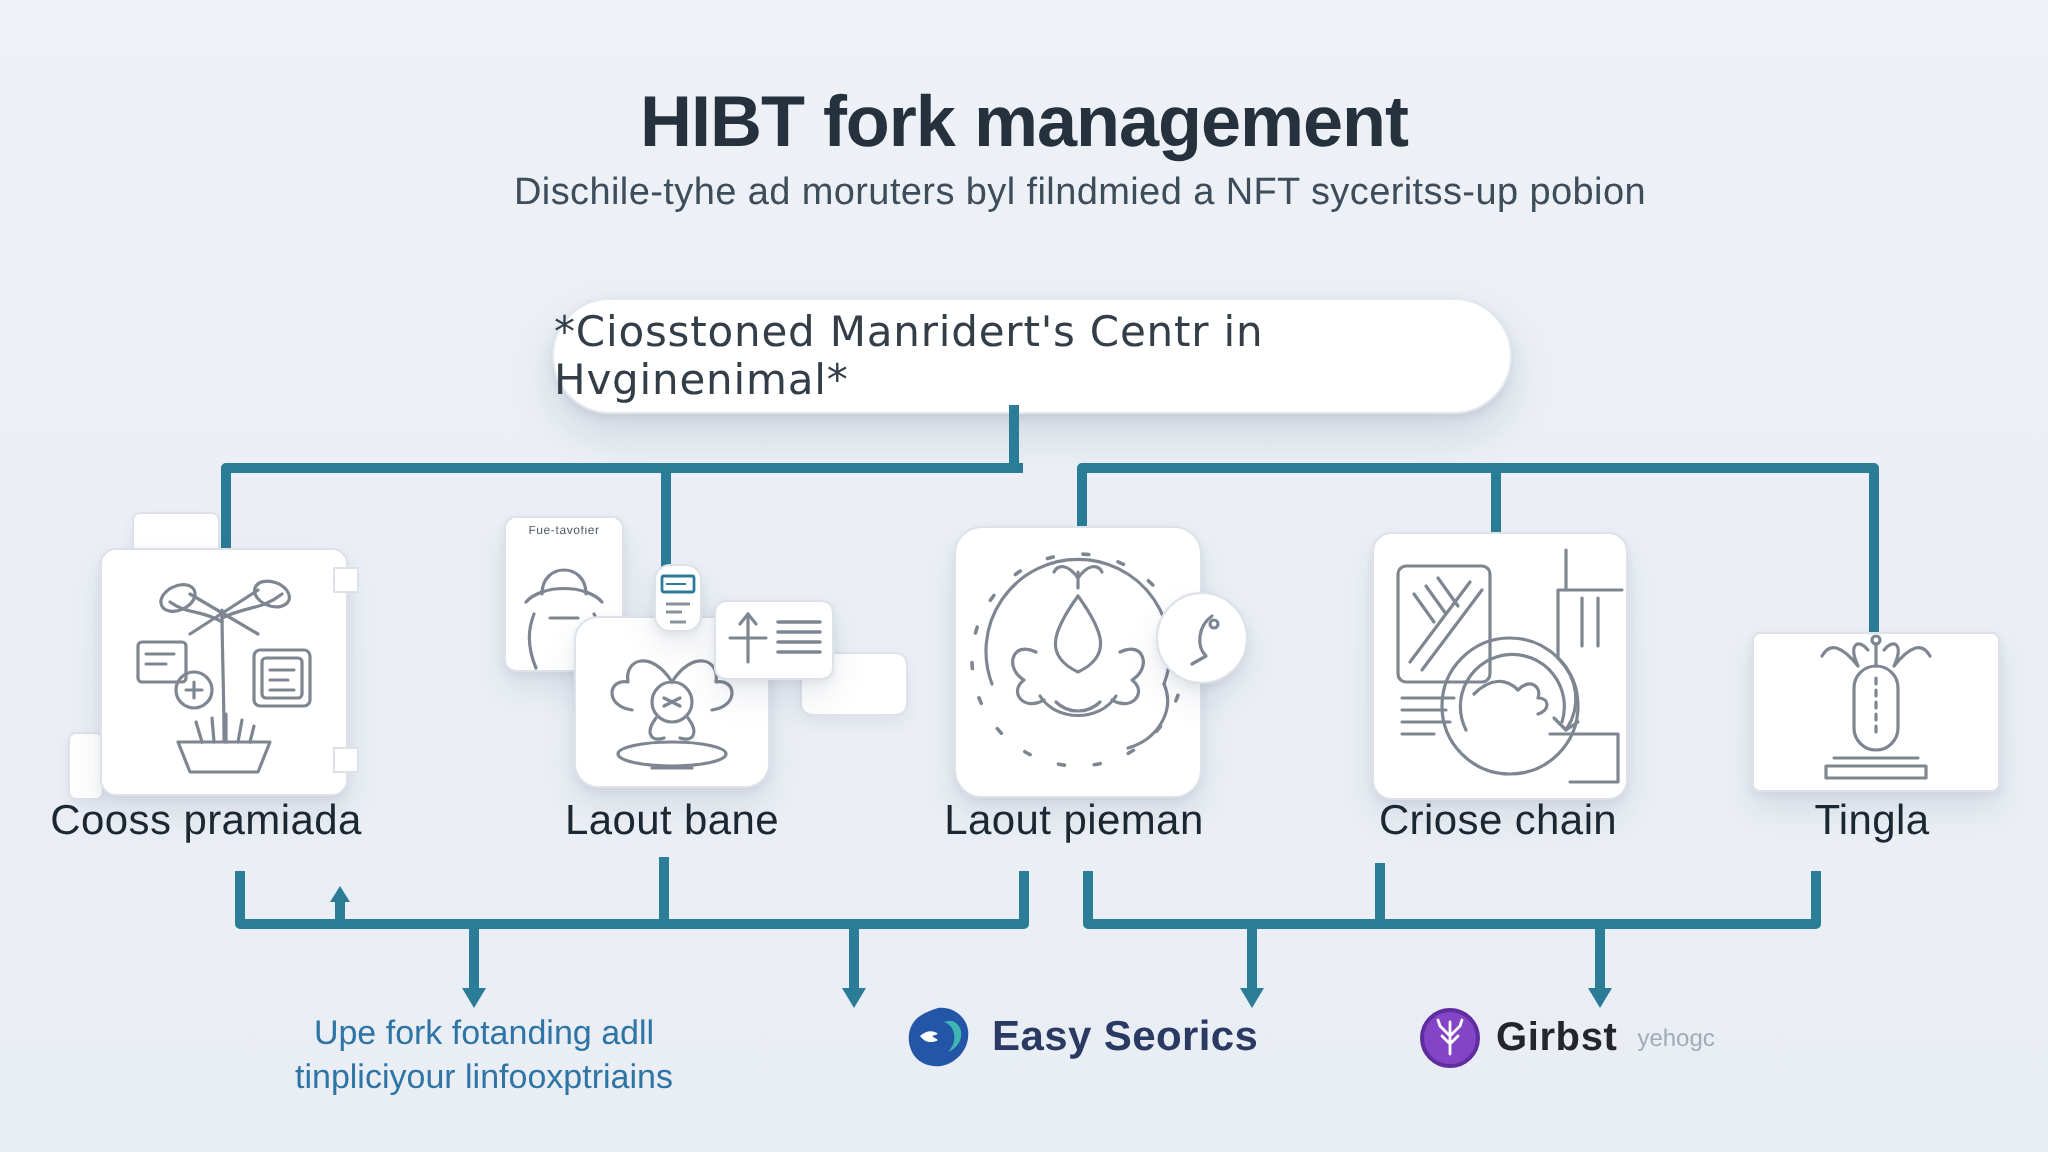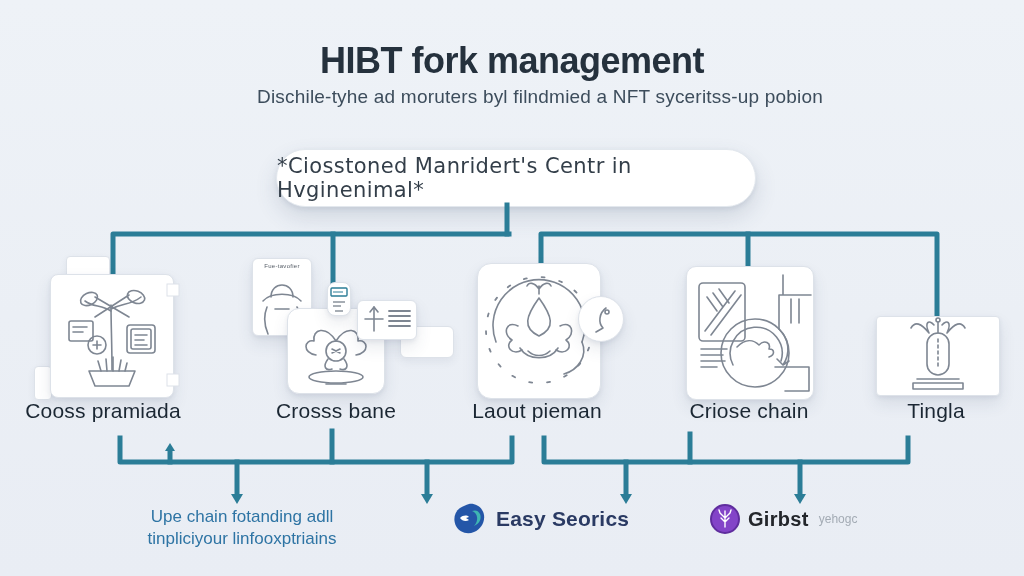--- a/index.html
+++ b/index.html
@@ -200,27 +200,27 @@
       <path d="M52 16 C44 6 38 4 34 11 M52 16 C47 5 52 2 57 8"></path>
       <path d="M70 16 C78 6 84 4 88 11 M70 16 C75 5 70 2 65 8"></path>
       <path d="M61 16 V5"></path>
       <circle cx="61" cy="3" r="2"></circle>
       <path d="M40 62 H82"></path>
       <path d="M36 66 H86 V72 H36 Z"></path>
     </svg>
   </div>
 
   <div class="node-label" style="left:103px;top:399px;">Cooss pramiada</div>
-  <div class="node-label" style="left:336px;top:399px;">Crosss bane</div>
+  <div class="node-label" style="left:336px;top:399px;">Laout bane</div>
   <div class="node-label" style="left:749px;top:399px;">Criose chain</div>
   <div class="node-label" style="left:537px;top:399px;">Laout pieman</div>
   <div class="node-label" style="left:936px;top:399px;">Tingla</div>
 
   <div class="footer-note">
-    <div>Upe chain fotanding adll</div>
+    <div>Upe fork fotanding adll</div>
     <div>tinpliciyour linfooxptriains</div>
   </div>
 
   <div class="brand-center">
     <svg width="34" height="34" viewBox="0 0 34 34">
       <path d="M17 2 C24 1 31 6 32 13 C33 20 29 27 22 30 C15 33 7 30 4 24 C1 18 2 10 8 6 C11 4 14 3 17 2 Z" fill="#2456a8"></path>
       <path d="M20 9 C26 11 27 19 22 24 C27 22 30 17 28 12 C26 8 23 8 20 9 Z" fill="#3fb6b2"></path>
       <path d="M8 16 C11 13 15 13 17 15 L14 16 L17 18 C14 20 10 19 8 16 Z" fill="#ffffff"></path>
     </svg>
     <span class="brand-text">Easy Seorics</span>

